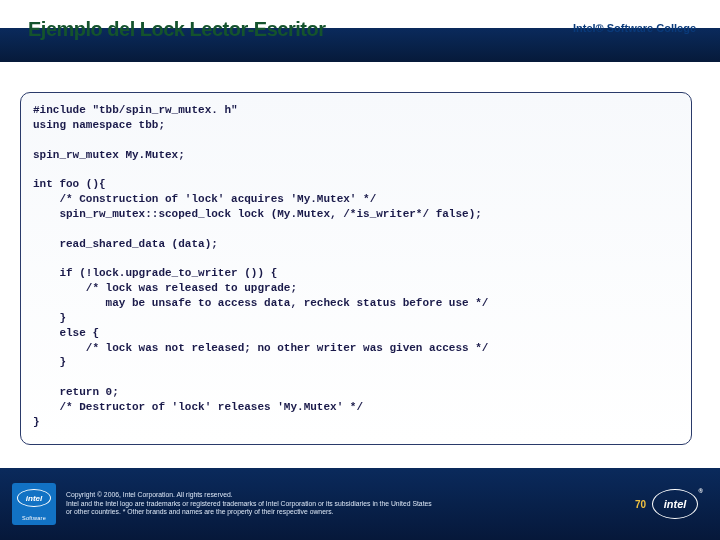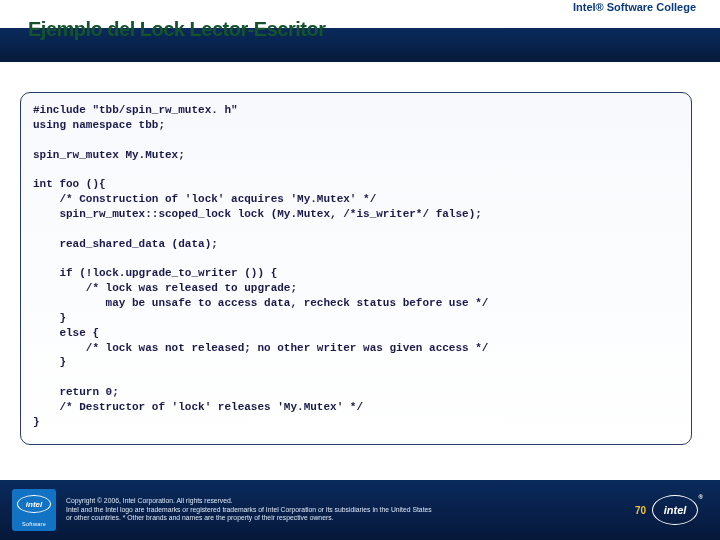--- a/index.html
+++ b/index.html
@@ -20,21 +20,21 @@
     position: absolute;
     top: 18px; left: 28px;
     font-size: 20px;
     font-weight: 900;
     color: #14532d;
     letter-spacing: -0.5px;
     font-family: Verdana, Arial, sans-serif;
   }
   .college-label {
     position: absolute;
-    top: 1px; right: 24px;
+    top: 22px; right: 24px;
     font-size: 11px;
     font-weight: 700;
     color: #0a3a7a;
   }
   .code-box {
     position: absolute;
     top: 92px; left: 20px; right: 28px;
     border: 1.5px solid #2a3a6a;
     border-radius: 10px;
     padding: 10px 12px 14px 12px;
@@ -42,21 +42,21 @@
     font-family: "Courier New", monospace;
     font-size: 11px;
     font-weight: 700;
     color: #1a1a4a;
     line-height: 1.35;
     white-space: pre;
   }
   .footer {
     position: absolute;
     bottom: 0; left: 0; right: 0;
-    height: 60px;
+    height: 72px;
     background: linear-gradient(to bottom, #0a2a5c 0%, #06183a 100%);
     display: flex;
     align-items: center;
     padding: 0 22px 0 12px;
   }
   .badge {
     width: 44px; height: 42px;
     background: #1272c4;
     border-radius: 3px;
     position: relative;

